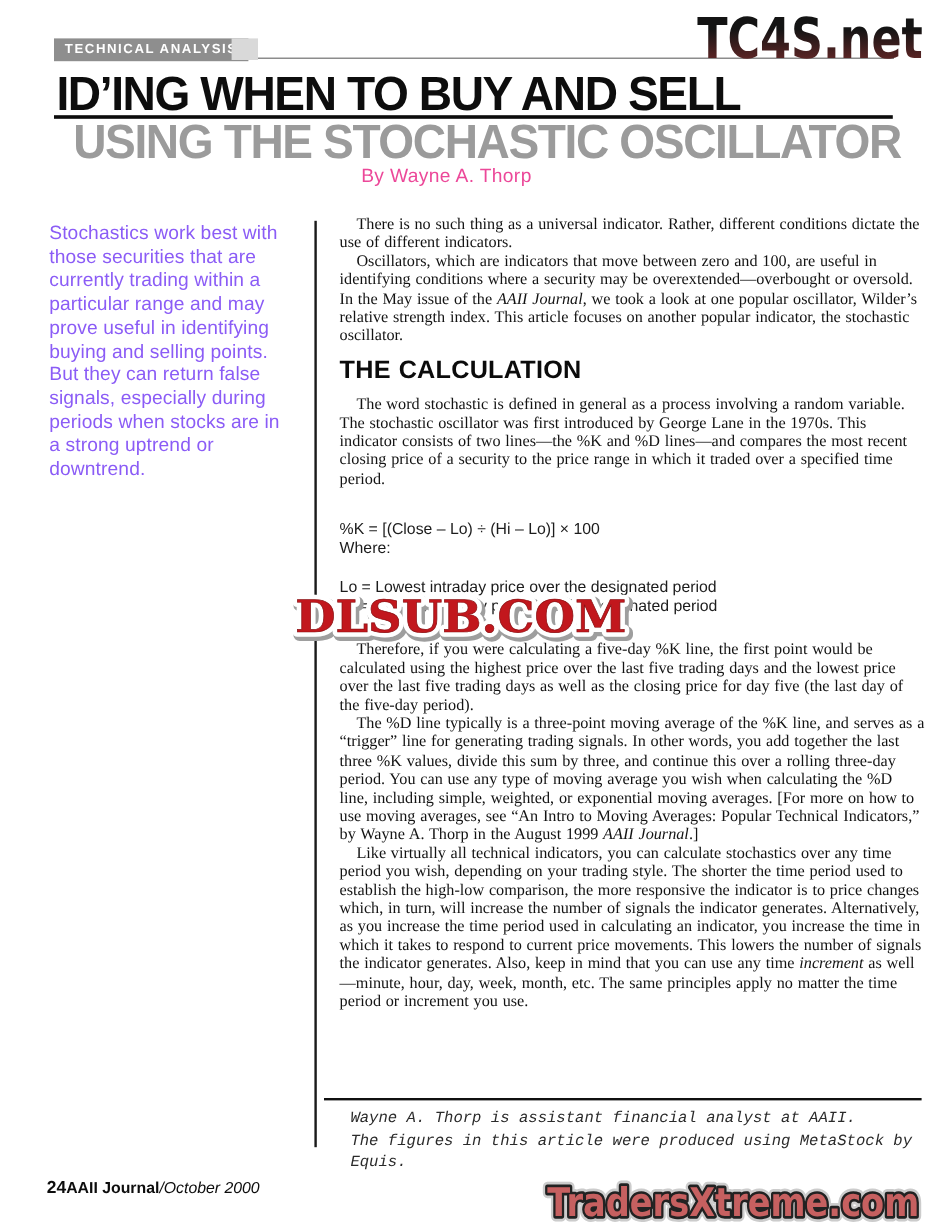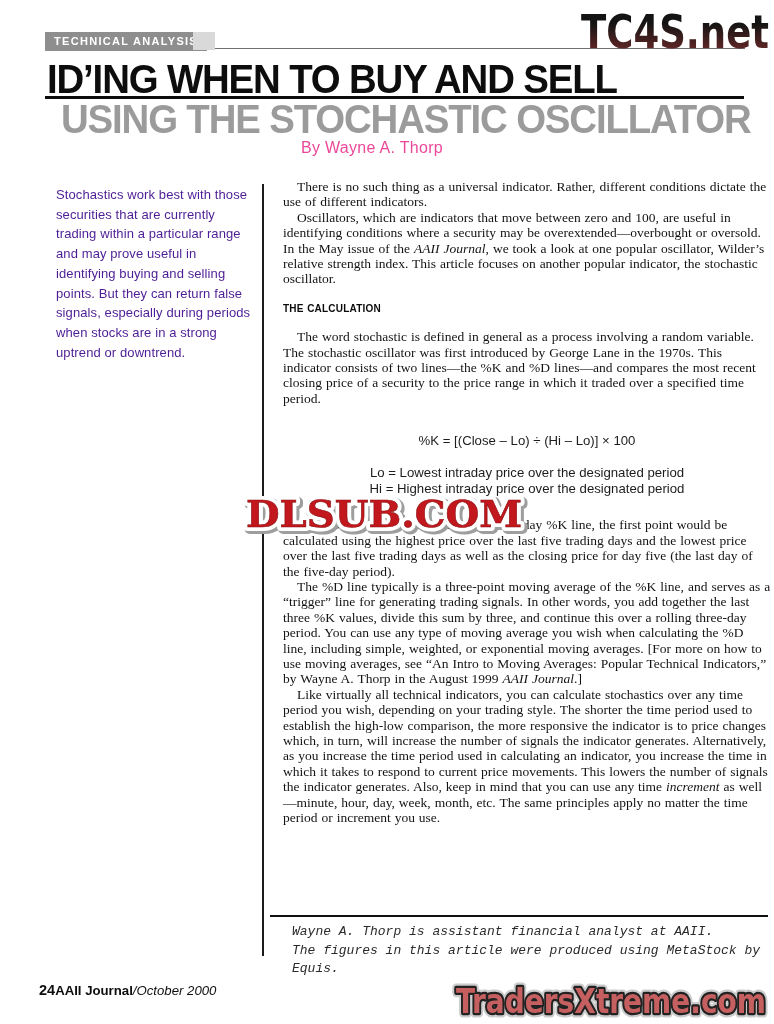--- a/index.html
+++ b/index.html
@@ -24,39 +24,39 @@
   .title-rule { position:absolute; left:45px; top:96px; width:699px; height:2.5px; background:#0c0c0c; }
   .title2 {
     position:absolute; left:61px; top:99px; font-size:40px; font-weight:800;
     letter-spacing:-1.2px; color:#9b9b9b; white-space:nowrap;
     transform:scaleX(0.96); transform-origin:left top; line-height:40px;
   }
   .byline { position:absolute; left:281px; top:139px; font-size:16px; color:#ec4899; letter-spacing:0.3px;margin-left:20px; }
 
   
   .pullquote {
-    position:absolute; left:56px; top:185px; width:202px;
-    font-size:13px; line-height:19.7px; color:#4c1d95; letter-spacing:0.1px;
+    position:absolute; left:41px; top:185px; width:202px;
+    font-size:16px; line-height:19.7px; color:#8b5cf6; letter-spacing:0.1px;
   }
   .divider { position:absolute; left:262px; top:184px; width:2px; height:772px; background:#1a1a1a; }
 
   
   .main-col {
     position:absolute; left:283px; top:179px; width:488px;
     font-family:"Liberation Serif", serif; font-size:13.5px; line-height:15.4px;
     color:#131313; text-align:left; word-spacing:0.6px;
   }
   .main-col p { margin:0; text-indent:14px; }
   .main-col h2 {
-    font-family:"Liberation Sans", sans-serif; font-size:10px; font-weight:700;
+    font-family:"Liberation Sans", sans-serif; font-size:21px; font-weight:700;
     letter-spacing:0.2px; color:#0b0b0b; margin:14px 0 13px 0;
   }
   .formula {
     margin:27px 0 20px 0; font-family:"Liberation Sans", sans-serif;
-    font-size:13.2px; line-height:16px; color:#1c1c1c; word-spacing:normal;text-align:center;
+    font-size:13.2px; line-height:16px; color:#1c1c1c; word-spacing:normal;
   }
   .formula div { text-indent:0; }
   .formula .spacer { height:16px; }
 
   
   .footrule { position:absolute; left:270px; top:915px; width:498px; height:2px; background:#101010; }
   .footnote {
     position:absolute; left:292px; top:923px; font-style:italic;
     font-size:13px; line-height:18.5px; color:#2b2b2b;font-family:Liberation Mono, monospace;
   }
@@ -88,20 +88,21 @@
   <div class="divider"></div>
 
   <div class="main-col">
     <p><span>There is no such thing as a universal indicator. Rather, different conditions dictate the use of different indicators.</span></p>
     <p><span>Oscillators, which are indicators that move between zero and 100, are useful in identifying conditions where a security may be overextended—overbought or oversold. In the May issue of the </span><i>AAII Journal</i><span>, we took a look at one popular oscillator, Wilder’s relative strength index. This article focuses on another popular indicator, the stochastic oscillator.</span></p>
     <h2>THE CALCULATION</h2>
     <p><span>The word stochastic is defined in general as a process involving a random variable. The stochastic oscillator was first introduced by George Lane in the 1970s. This indicator consists of two lines—the %K and %D lines—and compares the most recent closing price of a security to the price range in which it traded over a specified time period.</span></p>
 
     <div class="formula">
       <div>%K = [(Close – Lo) ÷ (Hi – Lo)] × 100</div>
+      <div>Where:</div>
       <div class="spacer"></div>
       <div>Lo = Lowest intraday price over the designated period</div>
       <div>Hi = Highest intraday price over the designated period</div>
     </div>
 
     <p><span>Therefore, if you were calculating a five-day %K line, the first point would be calculated using the highest price over the last five trading days and the lowest price over the last five trading days as well as the closing price for day five (the last day of the five-day period).</span></p>
     <p><span>The %D line typically is a three-point moving average of the %K line, and serves as a “trigger” line for generating trading signals. In other words, you add together the last three %K values, divide this sum by three, and continue this over a rolling three-day period. You can use any type of moving average you wish when calculating the %D line, including simple, weighted, or exponential moving averages. [For more on how to use moving averages, see “An Intro to Moving Averages: Popular Technical Indicators,” by Wayne A. Thorp in the August 1999 </span><i>AAII Journal</i><span>.]</span></p>
     <p><span>Like virtually all technical indicators, you can calculate stochastics over any time period you wish, depending on your trading style. The shorter the time period used to establish the high-low comparison, the more responsive the indicator is to price changes which, in turn, will increase the number of signals the indicator generates. Alternatively, as you increase the time period used in calculating an indicator, you increase the time in which it takes to respond to current price movements. This lowers the number of signals the indicator generates. Also, keep in mind that you can use any time </span><i>increment</i><span> as well—minute, hour, day, week, month, etc. The same principles apply no matter the time period or increment you use.</span></p>
   </div>
 

